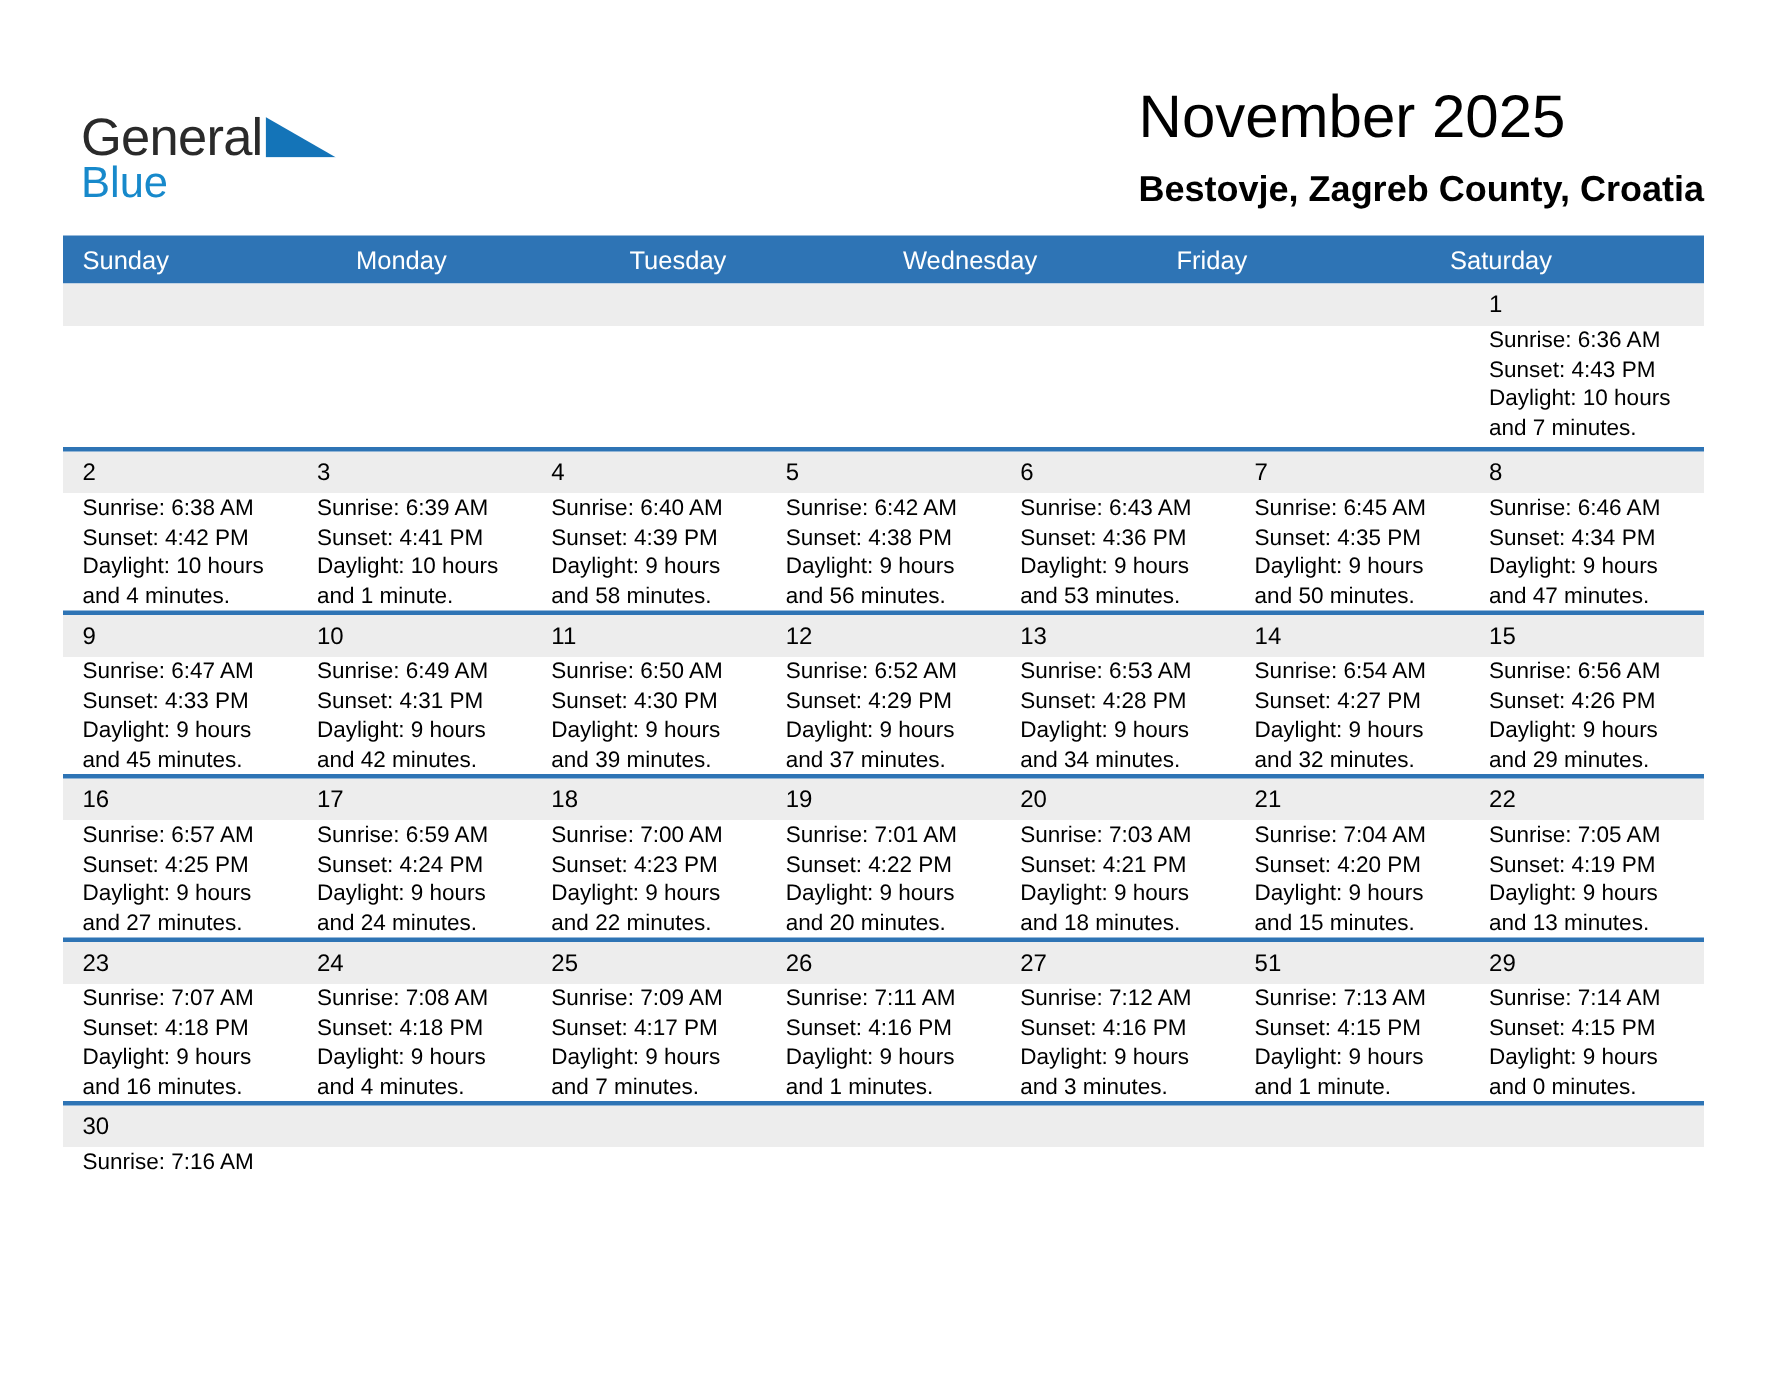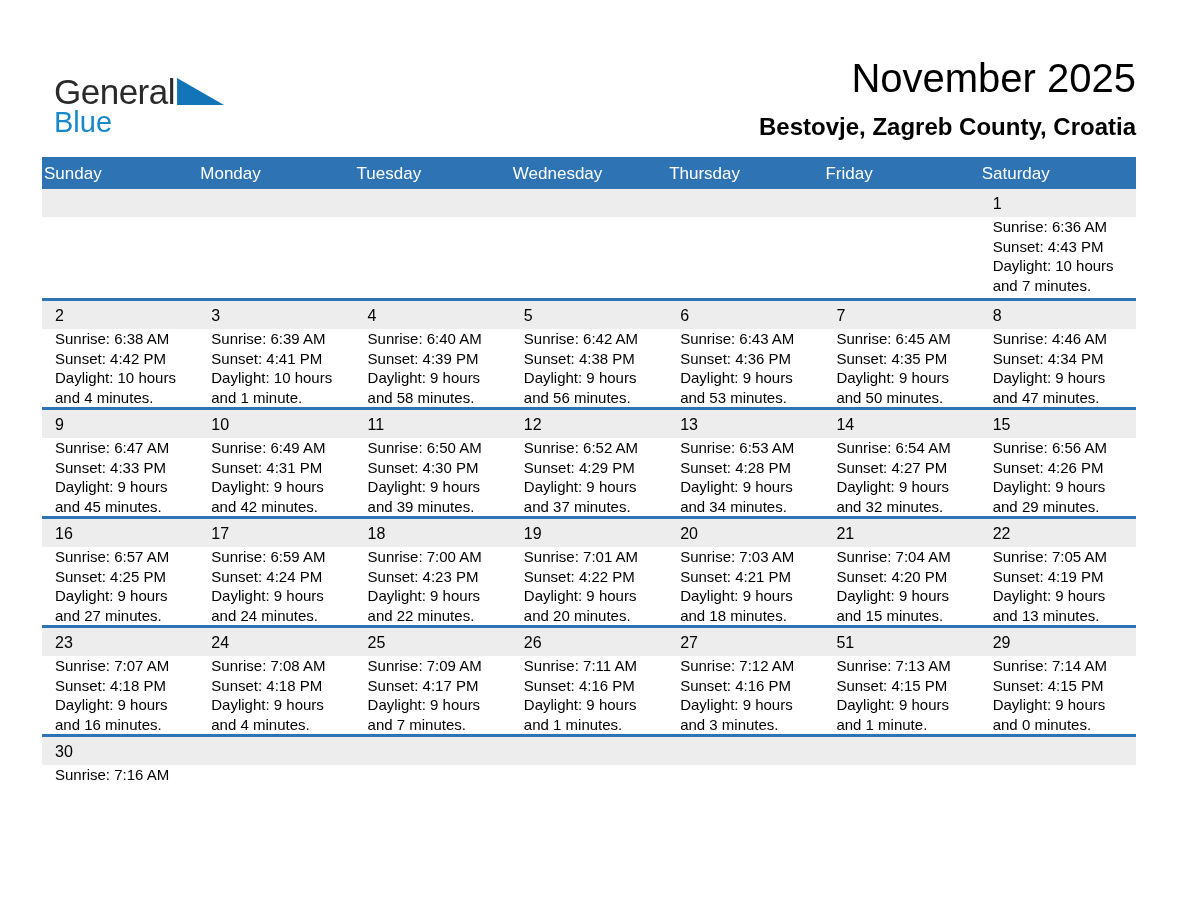--- a/index.html
+++ b/index.html
@@ -9,28 +9,28 @@
   }
   
   .logo { position:absolute; left:54px; top:72px; width:220px; }
   .logo-row1 { display:flex; align-items:flex-start; }
   .logo-general { font-size:35px; line-height:40px; color:#2a2a2a; letter-spacing:-0.5px; }
   .logo-tri { width:47px; height:27px; margin-top:6px; margin-left:2px;
               background:var(--tri,#1474B8); clip-path:polygon(0 0, 100% 100%, 0 100%); }
   .logo-blue { font-size:29px; line-height:34px; color:var(--logoblue,#1789CB);
                width:152px; text-align:left; margin-top:-7px; }
   
-  .titleblock { position:absolute; right:52px; top:55px; text-align:right; }
+  .titleblock { position:absolute; right:52px; top:55px; text-align:left; }
   .title { font-size:40px; line-height:46px; font-weight:400; }
   .subtitle { font-size:24px; line-height:28px; font-weight:600; margin-top:12px; }
   
   .calendar { position:absolute; left:42px; top:157px; width:1094px; }
   .dow-row { display:flex; background:var(--blue,#2E74B5); height:32px; }
   .dow-cell { flex:1; color:#ffffff; font-size:17px; line-height:33px;
-              padding-left:2px; box-sizing:border-box; font-weight:400; }
+              padding-left:13px; box-sizing:border-box; font-weight:400; }
   .week { display:flex; height:106px; border-top:3px solid var(--blue,#2E74B5);
           background:linear-gradient(to bottom, var(--band,#EDEDED) 0, var(--band,#EDEDED) 28px, #ffffff 28px); }
   .week.first { border-top:none; height:109px; }
   .cell { width:14.2857%; padding:0 4px 0 13px; box-sizing:border-box; overflow:hidden; }
   .daynum { height:28px; line-height:29px; font-size:16px; }
   .cline { font-size:15px; line-height:19.5px; white-space:nowrap; }
 </style>
 </head>
 <body>
 
@@ -48,21 +48,20 @@
     <div class="title">November 2025</div>
     <div class="subtitle">Bestovje, Zagreb County, Croatia</div>
   </div>
 
   <div class="calendar">
     <div class="dow-row">
         <div class="dow-cell">Sunday</div>
         <div class="dow-cell">Monday</div>
         <div class="dow-cell">Tuesday</div>
         <div class="dow-cell">Wednesday</div>
-        <div class="dow-cell">Thursday</div>
         <div class="dow-cell">Friday</div>
         <div class="dow-cell">Saturday</div>
       </div>
     <div>
         <div class="week first">
           <div class="cell"></div>
           <div class="cell"></div>
           <div class="cell"></div>
           <div class="cell"></div>
           <div class="cell"></div>
@@ -113,21 +112,21 @@
           </div>
           <div class="cell">
             <div class="daynum">7</div>
             <div class="cline">Sunrise: 6:45 AM</div>
             <div class="cline">Sunset: 4:35 PM</div>
             <div class="cline">Daylight: 9 hours</div>
             <div class="cline">and 50 minutes.</div>
           </div>
           <div class="cell">
             <div class="daynum">8</div>
-            <div class="cline">Sunrise: 4:46 AM</div>
+            <div class="cline">Sunrise: 6:46 AM</div>
             <div class="cline">Sunset: 4:34 PM</div>
             <div class="cline">Daylight: 9 hours</div>
             <div class="cline">and 47 minutes.</div>
           </div>
         </div>
         <div class="week">
           <div class="cell">
             <div class="daynum">9</div>
             <div class="cline">Sunrise: 6:47 AM</div>
             <div class="cline">Sunset: 4:33 PM</div>

